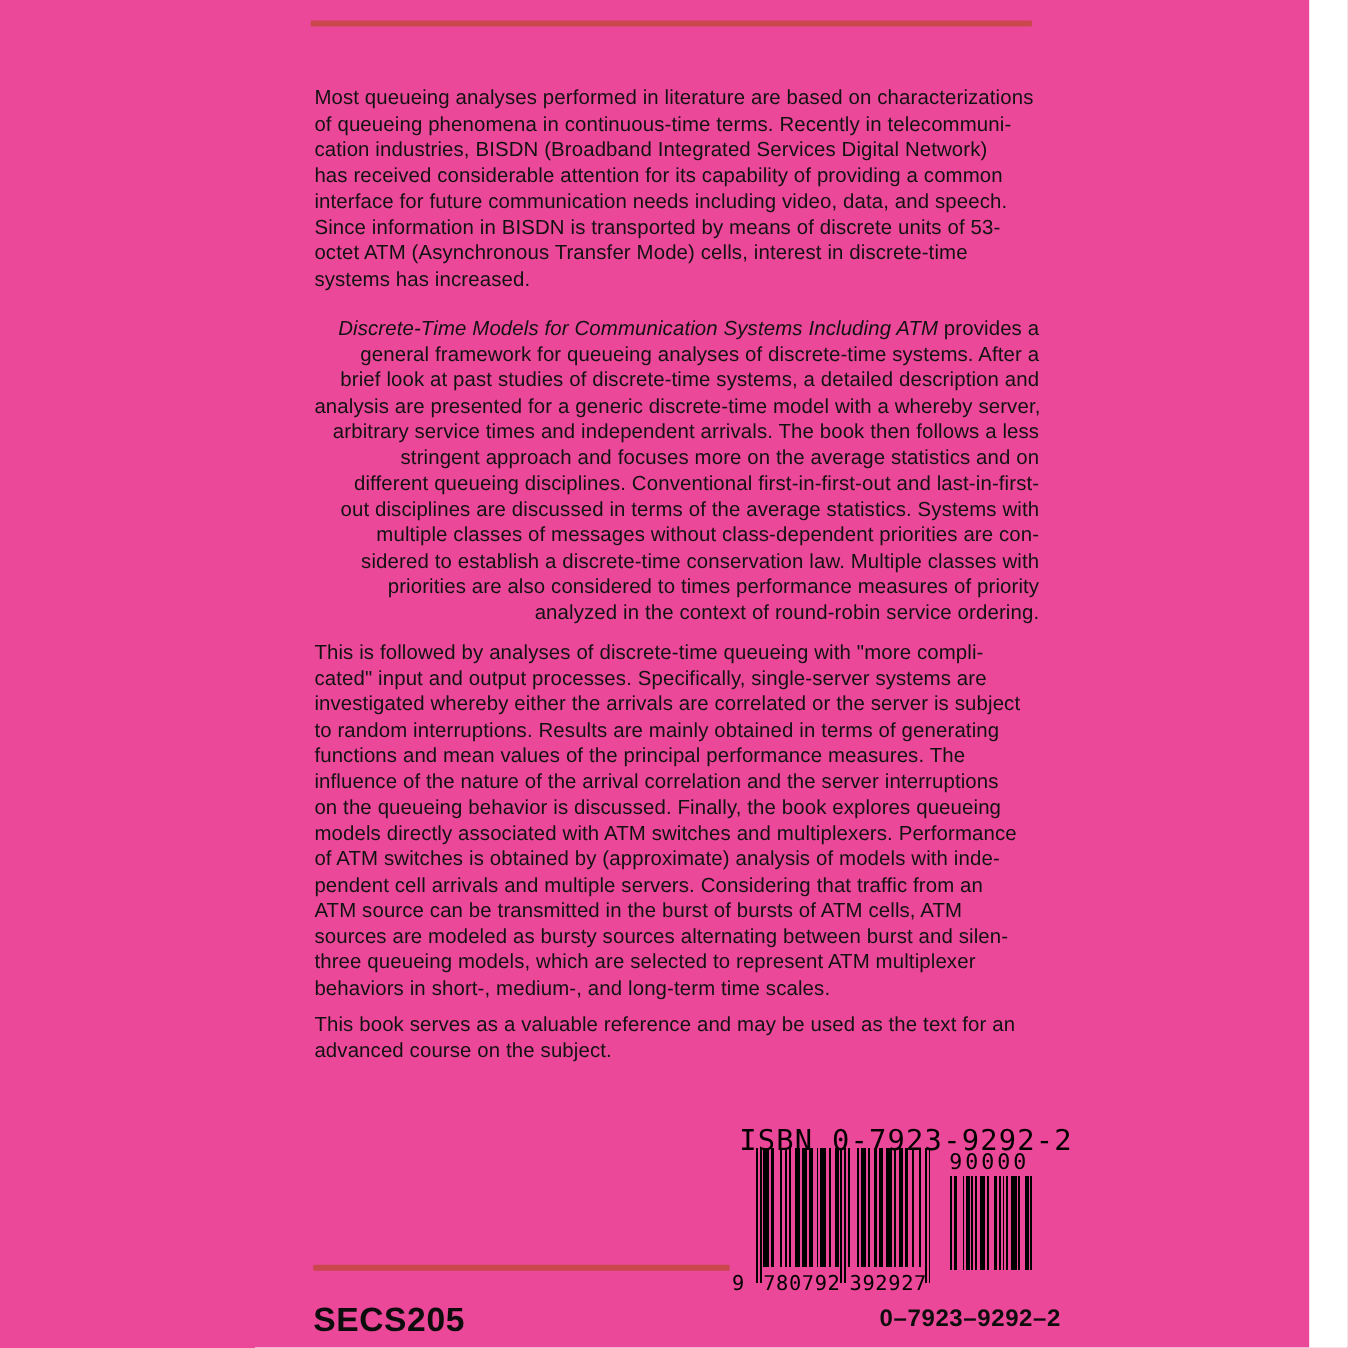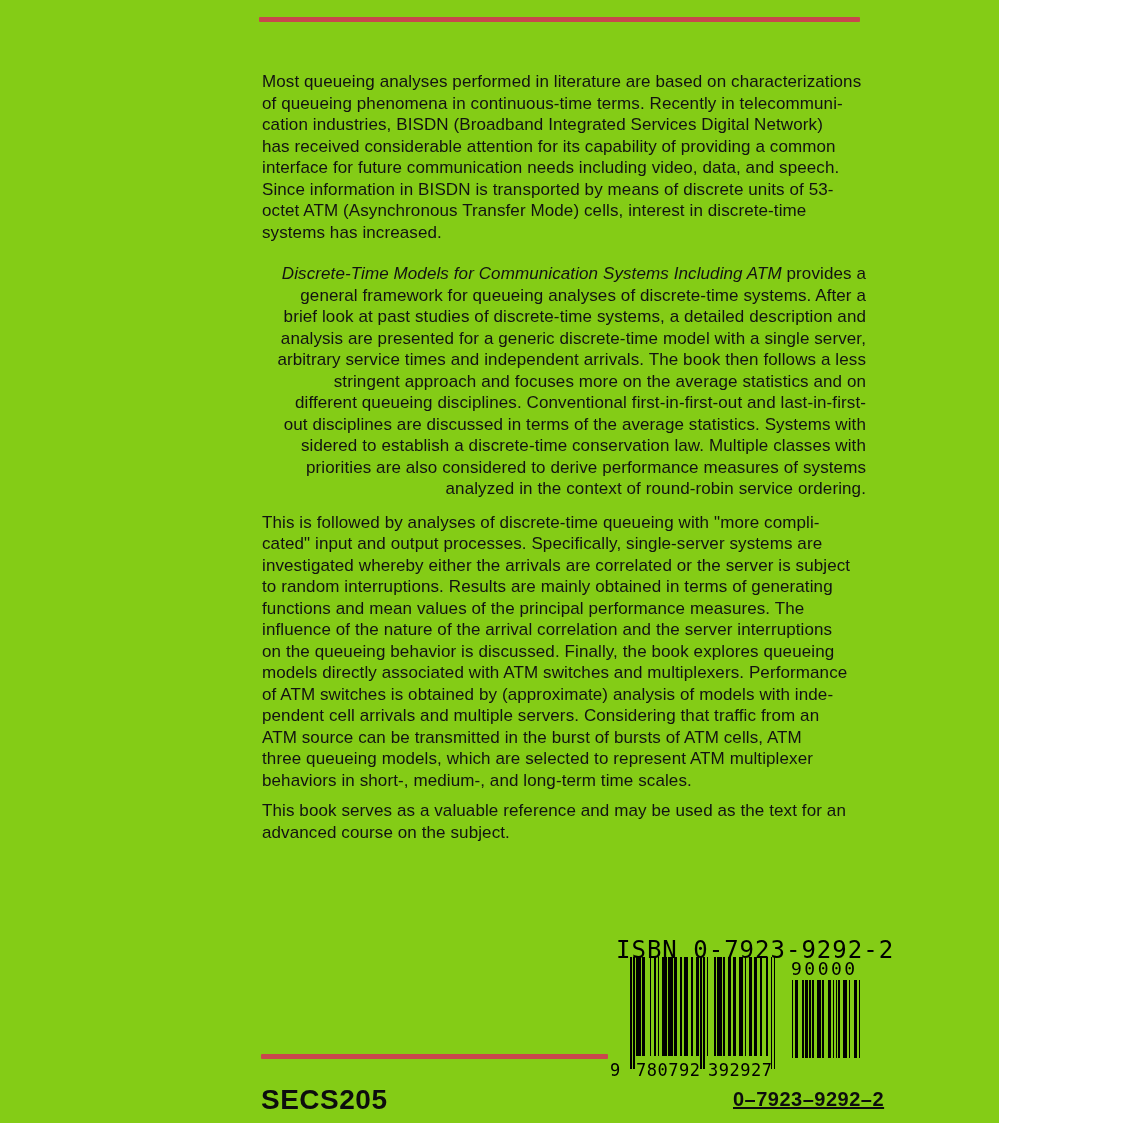--- a/index.html
+++ b/index.html
@@ -1,17 +1,17 @@
 <!DOCTYPE html>
 <html><head>
 <meta charset="utf-8">
 <style>
   html,body{margin:0;padding:0;background:#ffffff;}
   .cover{
-    position:relative;width:999px;height:1123px;background:#84cc16;
+    position:relative;width:1091px;height:1123px;background:#ec4899;
     overflow:hidden;font-family:"Liberation Sans",sans-serif;color:#121212;
   }
   .rule{position:absolute;background:#c9474d;border-radius:1px;}
   .rule-top{left:259px;top:17px;width:601px;height:5px;}
   .rule-bottom{left:261px;top:1054px;width:347px;height:5px;}
   .text-col{
     position:absolute;left:262px;top:71px;width:604px;
     font-size:17px;line-height:21.5px;letter-spacing:0.1px;
   }
   .para{margin:0;}
@@ -28,21 +28,21 @@
   .ean-digit{position:absolute;top:1060px;font-size:17px;letter-spacing:0.5px;white-space:nowrap;}
   .ean-lead{left:610px;}
   .ean-g1{left:636px;}
   .ean-g2{left:708px;}
   .series-code{
     position:absolute;left:261px;top:1084px;font-size:28px;font-weight:bold;
     letter-spacing:0.5px;color:#0d0d0d;
   }
   .footer-isbn{
     position:absolute;left:733px;top:1088px;font-size:20px;font-weight:bold;
-    letter-spacing:0.5px;color:#0d0d0d;text-decoration:underline;
+    letter-spacing:0.5px;color:#0d0d0d;
   }
 </style>
 </head>
 <body>
 
 <div class="cover">
 
   <div class="rule rule-top"></div>
 
   <div class="text-col">
@@ -53,41 +53,43 @@
         <div class="tline">has received considerable attention for its capability of providing a common</div>
         <div class="tline">interface for future communication needs including video, data, and speech.</div>
         <div class="tline">Since information in BISDN is transported by means of discrete units of 53-</div>
         <div class="tline">octet ATM (Asynchronous Transfer Mode) cells, interest in discrete-time</div>
         <div class="tline">systems has increased.</div>
       </div>
       <div class="para para-2">
         <div class="tline"><i>Discrete-Time Models for Communication Systems Including ATM</i><span> provides a</span></div>
         <div class="tline">general framework for queueing analyses of discrete-time systems. After a</div>
         <div class="tline">brief look at past studies of discrete-time systems, a detailed description and</div>
-        <div class="tline">analysis are presented for a generic discrete-time model with a single server,</div>
+        <div class="tline">analysis are presented for a generic discrete-time model with a whereby server,</div>
         <div class="tline">arbitrary service times and independent arrivals. The book then follows a less</div>
         <div class="tline">stringent approach and focuses more on the average statistics and on</div>
         <div class="tline">different queueing disciplines. Conventional first-in-first-out and last-in-first-</div>
         <div class="tline">out disciplines are discussed in terms of the average statistics. Systems with</div>
+        <div class="tline">multiple classes of messages without class-dependent priorities are con-</div>
         <div class="tline">sidered to establish a discrete-time conservation law. Multiple classes with</div>
-        <div class="tline">priorities are also considered to derive performance measures of systems</div>
+        <div class="tline">priorities are also considered to times performance measures of priority</div>
         <div class="tline">analyzed in the context of round-robin service ordering.</div>
       </div>
       <div class="para para-3">
         <div class="tline">This is followed by analyses of discrete-time queueing with "more compli-</div>
         <div class="tline">cated" input and output processes. Specifically, single-server systems are</div>
         <div class="tline">investigated whereby either the arrivals are correlated or the server is subject</div>
         <div class="tline">to random interruptions. Results are mainly obtained in terms of generating</div>
         <div class="tline">functions and mean values of the principal performance measures. The</div>
         <div class="tline">influence of the nature of the arrival correlation and the server interruptions</div>
         <div class="tline">on the queueing behavior is discussed. Finally, the book explores queueing</div>
         <div class="tline">models directly associated with ATM switches and multiplexers. Performance</div>
         <div class="tline">of ATM switches is obtained by (approximate) analysis of models with inde-</div>
         <div class="tline">pendent cell arrivals and multiple servers. Considering that traffic from an</div>
         <div class="tline">ATM source can be transmitted in the burst of bursts of ATM cells, ATM</div>
+        <div class="tline">sources are modeled as bursty sources alternating between burst and silen-</div>
         <div class="tline">three queueing models, which are selected to represent ATM multiplexer</div>
         <div class="tline">behaviors in short-, medium-, and long-term time scales.</div>
       </div>
       <div class="para para-4">
         <div class="tline">This book serves as a valuable reference and may be used as the text for an</div>
         <div class="tline">advanced course on the subject.</div>
       </div>
     </div>
 
   <div class="isbn-label mono">ISBN 0-7923-9292-2</div>

